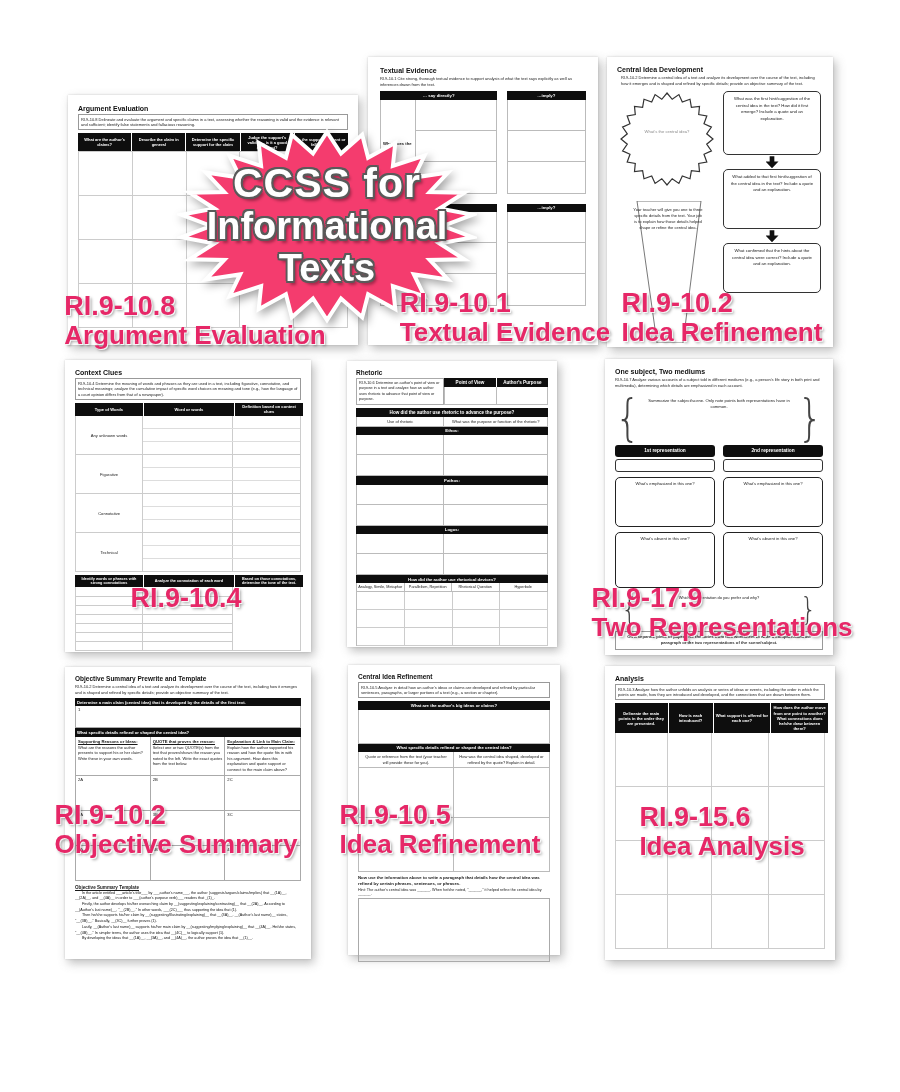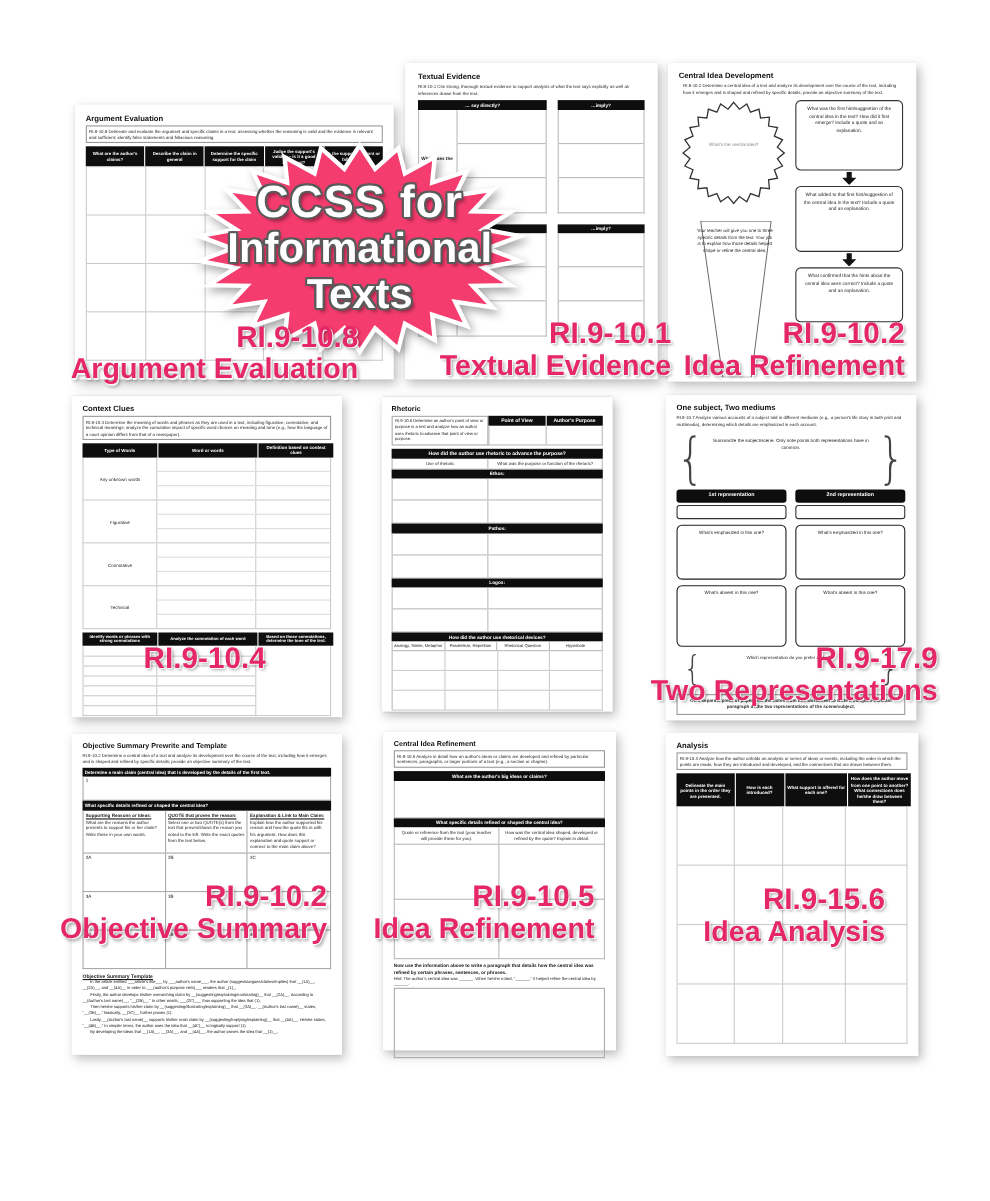--- a/index.html
+++ b/index.html
@@ -138,21 +138,21 @@
   .badge svg{position:absolute;left:0;top:0;filter:drop-shadow(3px 4px 4px rgba(0,0,0,.35));}
   .badgetxt{position:absolute;left:0;top:0;width:100%;height:100%;display:flex;flex-direction:column;
     align-items:center;justify-content:center;color:#fff;font-weight:bold;text-align:center;z-index:2;
     text-shadow:2px 0 0 #5a5a5a,-2px 0 0 #5a5a5a,0 2px 0 #5a5a5a,0 -2px 0 #5a5a5a,
       1.6px 1.6px 0 #5a5a5a,-1.6px 1.6px 0 #5a5a5a,1.6px -1.6px 0 #5a5a5a,-1.6px -1.6px 0 #5a5a5a,
       3px 4px 3px rgba(0,0,0,.35);}
   .bl1{font-size:41px;line-height:1.05;letter-spacing:1px;}
   .bl2{font-size:38px;line-height:1.15;}
   .bl3{font-size:38px;line-height:1.1;}
   
-  .plabel{position:absolute;transform:translateX(-50%);text-align:right;z-index:7;
+  .plabel{position:absolute;transform:translateX(-50%);text-align:left;z-index:7;
     color:var(--label-pink);white-space:nowrap;line-height:1.12;
     text-shadow:1px 1px 0 rgba(255,255,255,.85),2px 2px 3px rgba(0,0,0,.35);}
   .plabel .code{font-size:27px;font-weight:bold;}
   .plabel .lname{font-size:26px;font-weight:bold;}
 </style>
 </head>
 <body>
 
 <div class="canvas" style="--badge-pink: #f43c6e; --label-pink: #e62767;">
 

